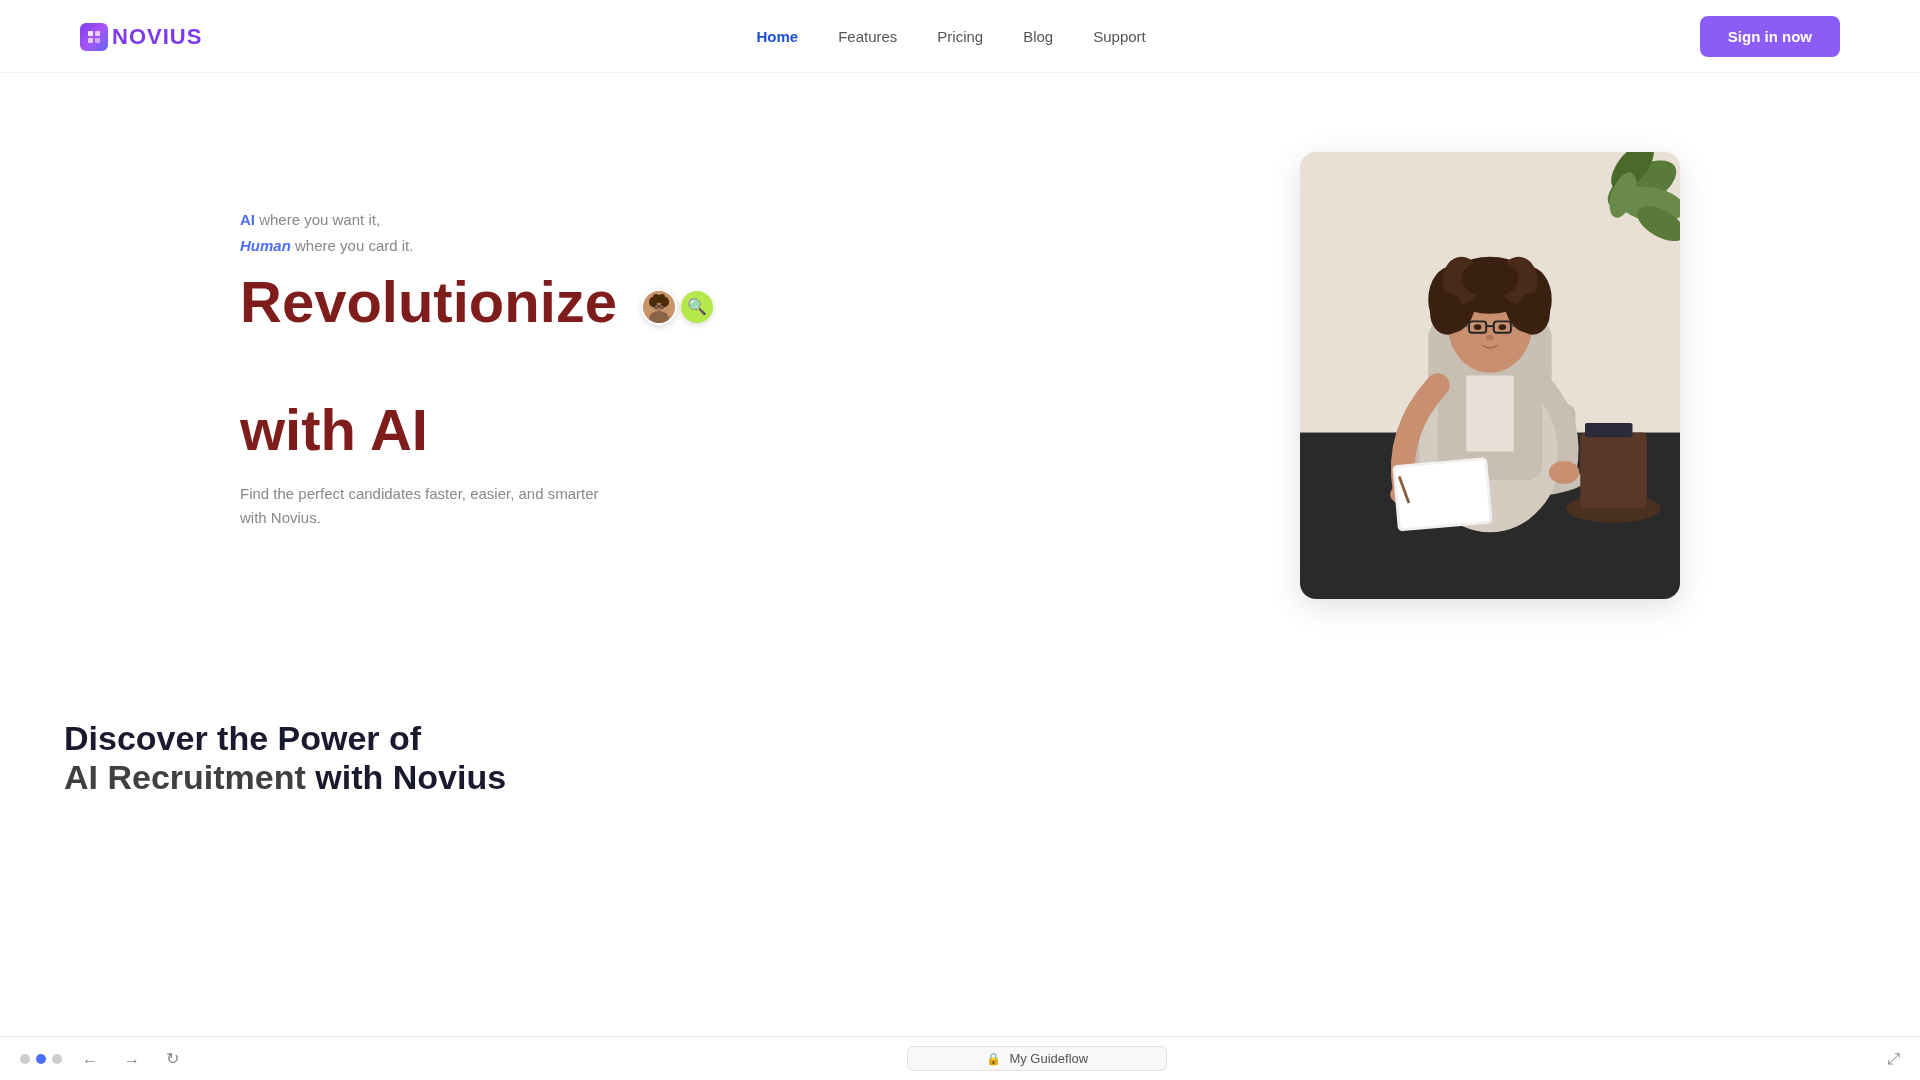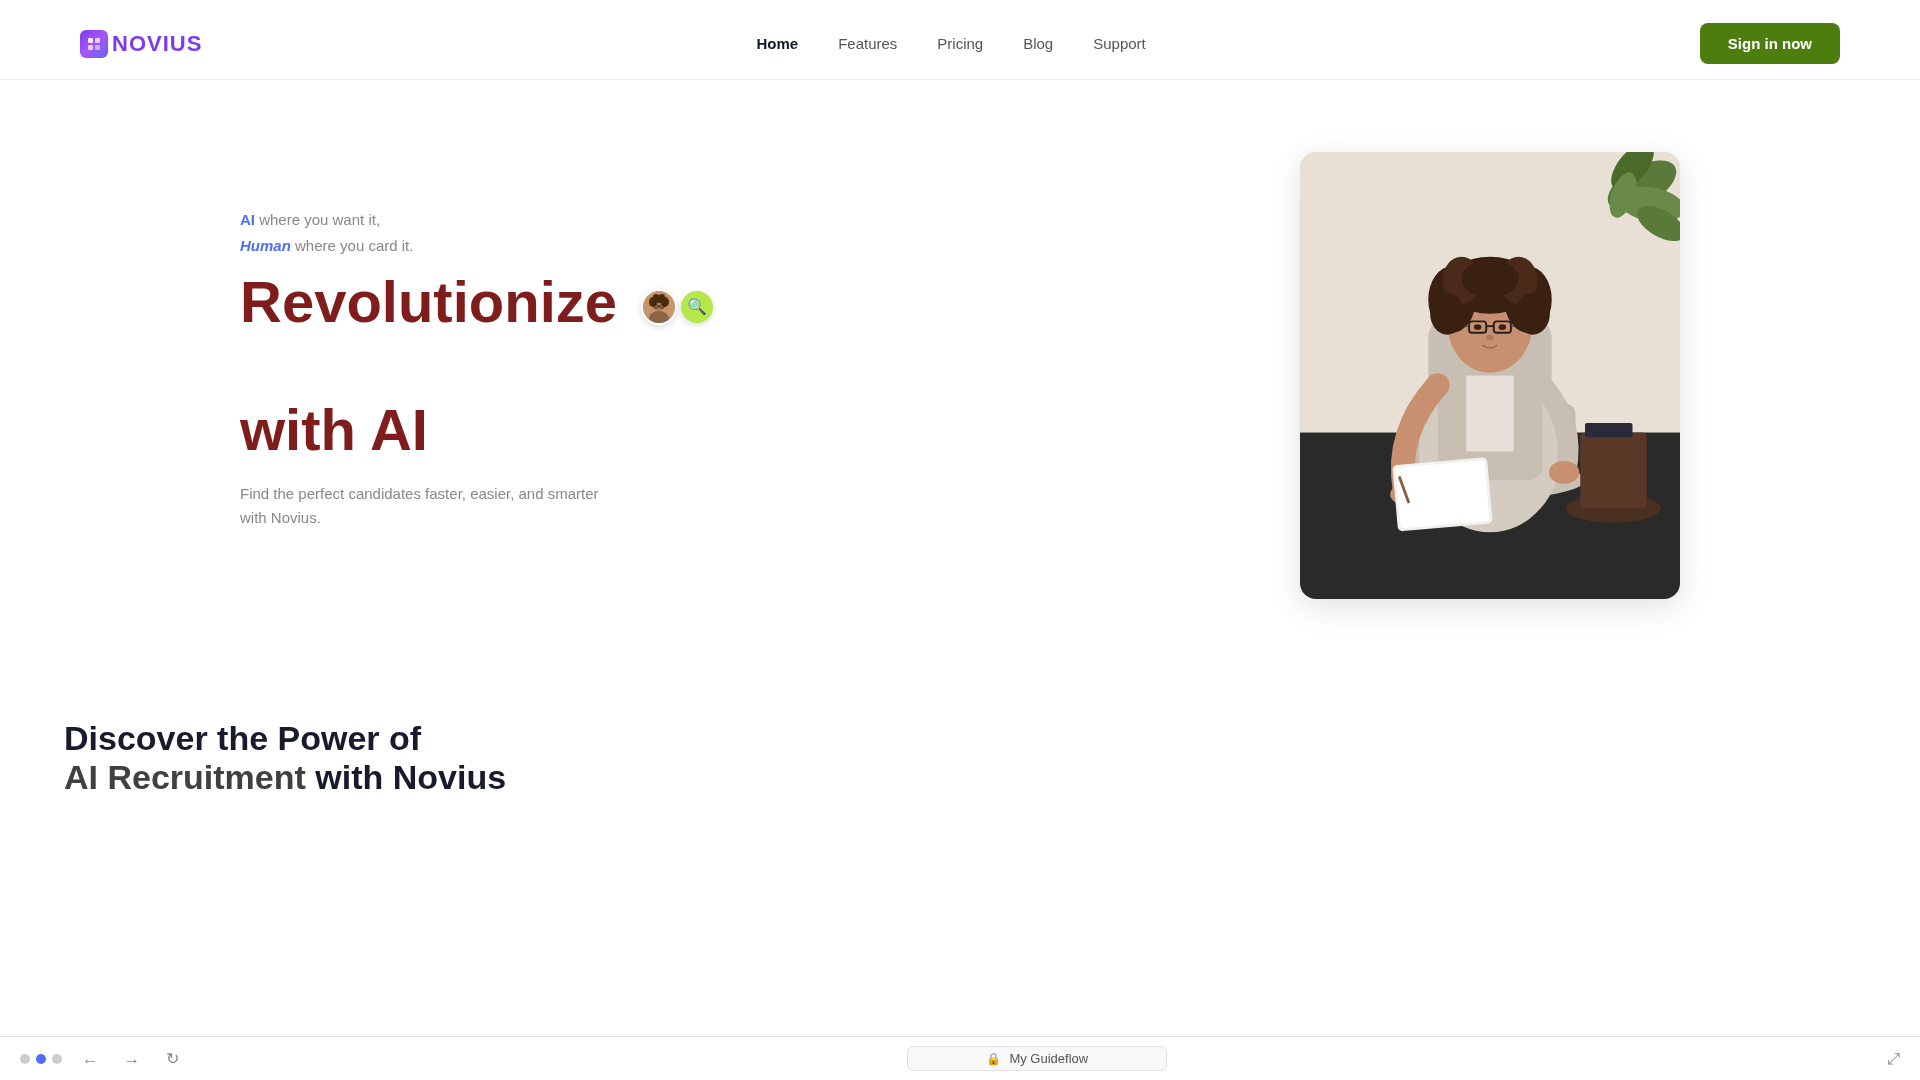--- a/index.html
+++ b/index.html
@@ -8,21 +8,21 @@
     
     nav {
       display: flex;
       align-items: center;
       justify-content: space-between;
       padding: 0 80px;
       height: 72px;
       background: #fff;
       border-bottom: 1px solid #f0f0f0;
       position: sticky;
-      top: 8px;
+      top: 1px;
       z-index: 100;
     }
     .logo {
       display: flex;
       align-items: center;
       gap: 4px;
       font-size: 22px;
       font-weight: 700;
       color: #7c3aed;
       letter-spacing: 1px;
@@ -45,25 +45,25 @@
       list-style: none;
     }
     .nav-links li a {
       text-decoration: none;
       color: #555;
       font-size: 15px;
       font-weight: 500;
       transition: color 0.2s;
     }
     .nav-links li a.active {
-      color: #0f172a;
+      color: #1d4ed8;
       font-weight: 600;
     }
     .btn-signin {
-      background: #4d7c0f;
+      background: #8b5cf6;
       color: #fff;
       border: none;
       border-radius: 8px;
       padding: 12px 28px;
       font-size: 15px;
       font-weight: 600;
       cursor: pointer;
       transition: background 0.2s;
     }
 

